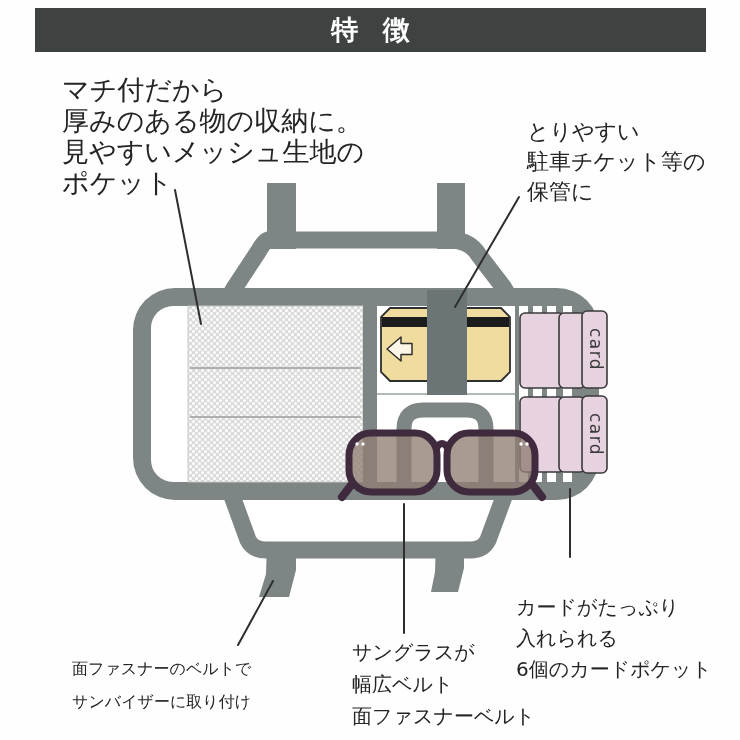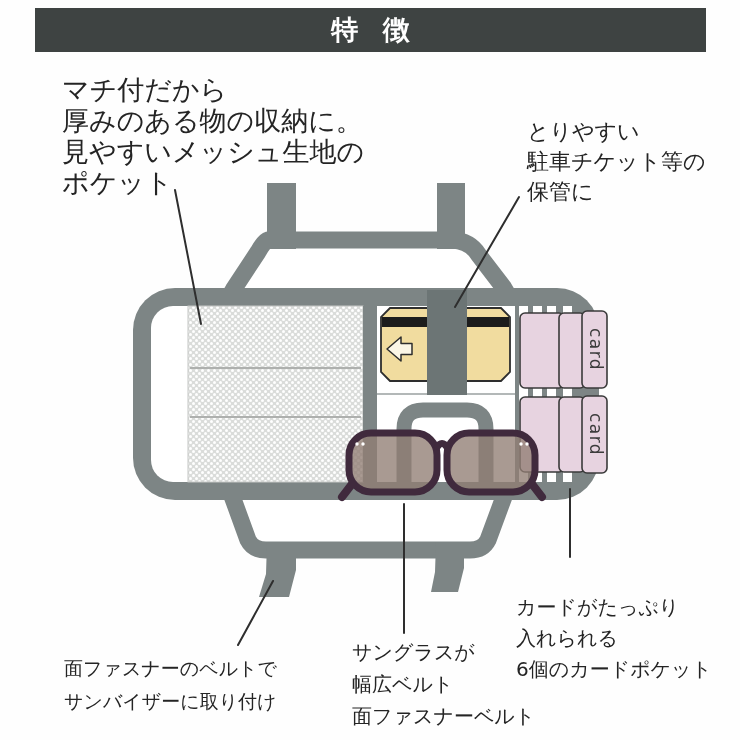--- a/index.html
+++ b/index.html
@@ -16,21 +16,21 @@
   .header-title{
     color:#fff;font-size:27px;font-weight:bold;
     letter-spacing:0.9em;text-indent:0.9em;white-space:nowrap;
   }
   .ann{
     position:absolute;white-space:pre-line;color:#242424;
     font-weight:500;
   }
   .ann-mesh{left:62px;top:74px;font-size:27px;line-height:31px;}
   .ann-belt{left:527px;top:117px;font-size:22px;line-height:30px;}
-  .ann-attach{left:64px;top:652px;font-size:19px;line-height:33px;}
+  .ann-attach{left:72px;top:652px;font-size:16px;line-height:33px;}
   .ann-sun{left:352px;top:636px;font-size:20px;line-height:32px;}
   .ann-cards{left:516px;top:560px;font-size:20px;line-height:31px;margin-top:32px;}
   svg{position:absolute;left:0;top:0;}
   .card-label{
     font-size:17px;letter-spacing:1.5px;
     font-family:"DejaVu Sans","Liberation Sans",sans-serif;
   }
 </style>
 </head>
 <body>

